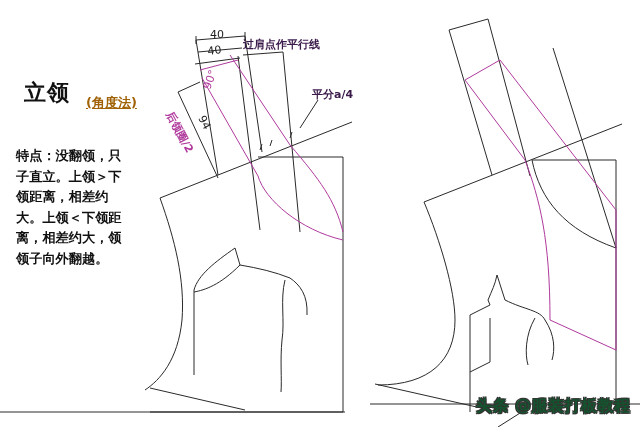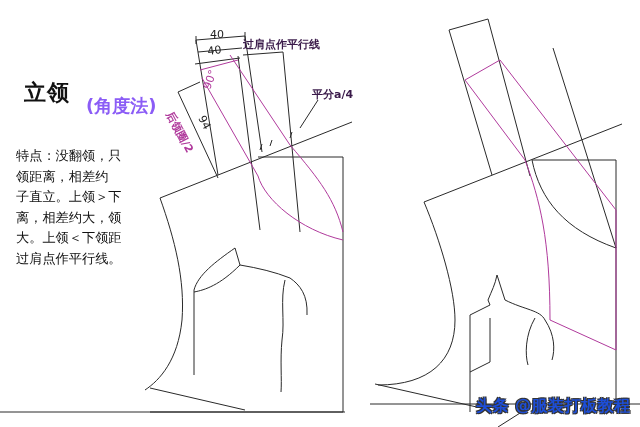--- a/index.html
+++ b/index.html
@@ -1,38 +1,38 @@
 <!DOCTYPE html>
 <html><head>
 <meta charset="utf-8">
 <style>
   html,body{margin:0;padding:0;background:#ffffff;}
   body{width:640px;height:427px;position:relative;overflow:hidden;font-family:"DejaVu Sans",sans-serif;}
   .title{position:absolute;left:24px;top:78px;font-size:22px;font-weight:bold;color:#111;letter-spacing:1px;}
-  .subtitle{position:absolute;left:86px;top:94px;font-size:18px;font-weight:bold;color:#8b5cf6;}
-  .desc{position:absolute;left:16px;top:146px;width:130px;font-size:13.2px;line-height:20.5px;color:#111;font-weight:normal;}
+  .subtitle{position:absolute;left:86px;top:94px;font-size:13px;font-weight:bold;color:#a16207;text-decoration:underline;}
+  .desc{position:absolute;left:16px;top:146px;width:130px;font-size:13.2px;line-height:20.5px;color:#111;font-weight:bold;}
   .desc span{display:block;white-space:nowrap;}
   svg{position:absolute;left:0;top:0;}
   .lbl{font-family:"DejaVu Sans",sans-serif;}
-  .wm{position:absolute;left:476px;top:396px;font-size:16px;color:#1d4ed8;font-weight:bold;
+  .wm{position:absolute;left:476px;top:396px;font-size:16px;color:#14532d;font-weight:bold;
       text-shadow:-1px -1px 0 #333,1px -1px 0 #333,-1px 1px 0 #333,1px 1px 0 #333;letter-spacing:0.5px;text-align:right;}
 </style>
 </head>
 <body>
 
 <div class="title">立领</div>
 <div class="subtitle">(角度法)</div>
 
 <div class="desc">
   <span>特点：没翻领，只</span>
+  <span>子直立。上领＞下</span>
   <span>领距离，相差约</span>
-  <span>子直立。上领＞下</span>
+  <span>大。上领＜下领距</span>
   <span>离，相差约大，领</span>
-  <span>大。上领＜下领距</span>
-  <span>过肩点作平行线。</span>
+  <span>领子向外翻越。</span>
 </div>
 
 <svg width="640" height="427" viewBox="0 0 640 427">
   <g fill="none" stroke="#2a2a2a" stroke-width="1">
 
     <g>
 
       <path d="M258 157 L343 157 L343 412 L150 412"></path>
 
       <path d="M160 198 L352 122"></path>

